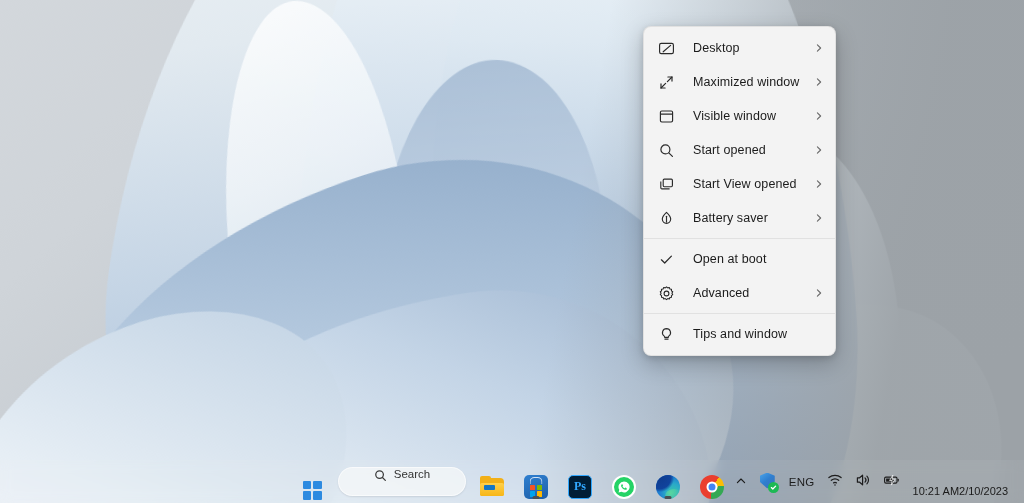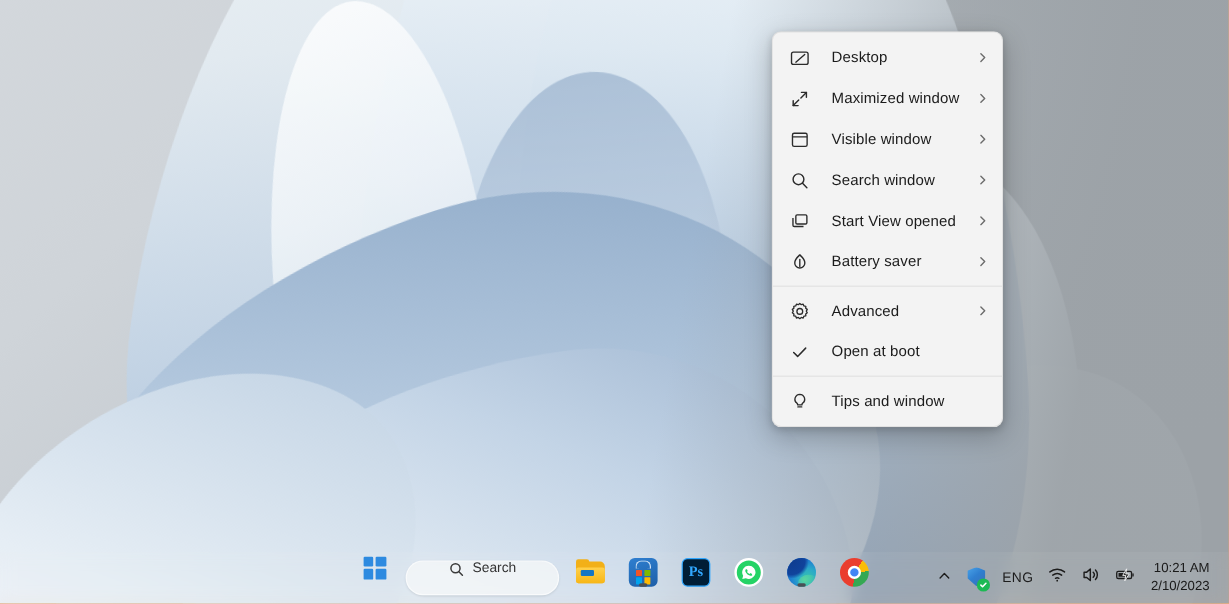--- a/index.html
+++ b/index.html
@@ -195,21 +195,21 @@
     display: flex;
     align-items: center;
     justify-content: center;
     gap: 8px;
     height: 43px;
   }
   .tb-btn {
     width: 36px;
     height: 36px;
     display: flex;
-    align-items: flex-start;
+    align-items: flex-end;
     justify-content: center;
     border-radius: 5px;
     position: relative;
   }
 
   
   .winlogo {
     width: 19px; height: 19px;
     display: grid;
     grid-template-columns: 1fr 1fr;
@@ -379,21 +379,21 @@
     display: flex;
     align-items: center;
     justify-content: center;
     padding: 0 6px;
     border-radius: 4px;
     color: #1d1d1d;
   }
   .tray-lang { font-size: 11.5px; color: #1d1d1d; letter-spacing: .3px; }
   #clock {
     display: flex;
-    flex-direction: column;
+    flex-direction: row;
     align-items: flex-end;
     justify-content: center;
     padding: 0 8px 0 6px;
     line-height: 1.28;
     border-radius: 4px;
     height: 34px;
   }
   #clock .t, #clock .d {
     font-size: 11px;
     color: #1a1a1a;
@@ -487,21 +487,21 @@
     </div>
 
 
     <div class="menu-item">
       <span class="mi-icon">
         <svg width="17" height="17" viewBox="0 0 17 17" fill="none" stroke="currentColor" stroke-width="1.2" stroke-linecap="round">
           <circle cx="7.4" cy="7.4" r="4.5"></circle>
           <path d="M10.8 10.8 L14.4 14.4"></path>
         </svg>
       </span>
-      <span class="mi-label">Search window</span>
+      <span class="mi-label">Start opened</span>
       <span class="mi-chevron">
         <svg width="10" height="10" viewBox="0 0 10 10" fill="none" stroke="currentColor" stroke-width="1.15" stroke-linecap="round" stroke-linejoin="round">
             <path d="M3.4 1.8 L6.6 5 L3.4 8.2"></path>
           </svg>
       </span>
     </div>
 
     <div class="menu-item">
       <span class="mi-icon">
         <svg width="17" height="17" viewBox="0 0 17 17" fill="none" stroke="currentColor" stroke-width="1.15">
@@ -529,42 +529,42 @@
         <svg width="10" height="10" viewBox="0 0 10 10" fill="none" stroke="currentColor" stroke-width="1.15" stroke-linecap="round" stroke-linejoin="round">
             <path d="M3.4 1.8 L6.6 5 L3.4 8.2"></path>
           </svg>
       </span>
     </div>
 
     <div class="menu-sep"></div>
 
     <div class="menu-item">
       <span class="mi-icon">
+        <svg width="17" height="17" viewBox="0 0 17 17" fill="none" stroke="currentColor" stroke-width="1.25" stroke-linecap="round" stroke-linejoin="round">
+          <path d="M3.4 8.8 L6.7 12 L13.4 5.1"></path>
+        </svg>
+      </span>
+      <span class="mi-label">Open at boot</span>
+      <span class="mi-chevron hidden">
+        <svg width="10" height="10" viewBox="0 0 10 10" fill="none" stroke="currentColor" stroke-width="1.15">
+            <path d="M3.4 1.8 L6.6 5 L3.4 8.2"></path>
+          </svg>
+      </span>
+    </div>
+
+    <div class="menu-item">
+      <span class="mi-icon">
         <svg width="17" height="17" viewBox="0 0 17 17" fill="none" stroke="currentColor" stroke-width="1.1" stroke-linejoin="round">
           <circle cx="8.5" cy="8.5" r="2.4"></circle>
           <path d="M8.5 1.9 l1.25 1.0 1.55 -.45 .62 1.5 1.6 .28 -.1 1.62 1.3 .95 -.78 1.43 .78 1.43 -1.3 .95 .1 1.62 -1.6 .28 -.62 1.5 -1.55 -.45 -1.25 1.0 -1.25 -1.0 -1.55 .45 -.62 -1.5 -1.6 -.28 .1 -1.62 -1.3 -.95 .78 -1.43 -.78 -1.43 1.3 -.95 -.1 -1.62 1.6 -.28 .62 -1.5 1.55 .45 Z"></path>
         </svg>
       </span>
       <span class="mi-label">Advanced</span>
       <span class="mi-chevron">
         <svg width="10" height="10" viewBox="0 0 10 10" fill="none" stroke="currentColor" stroke-width="1.15" stroke-linecap="round" stroke-linejoin="round">
-            <path d="M3.4 1.8 L6.6 5 L3.4 8.2"></path>
-          </svg>
-      </span>
-    </div>
-
-    <div class="menu-item">
-      <span class="mi-icon">
-        <svg width="17" height="17" viewBox="0 0 17 17" fill="none" stroke="currentColor" stroke-width="1.25" stroke-linecap="round" stroke-linejoin="round">
-          <path d="M3.4 8.8 L6.7 12 L13.4 5.1"></path>
-        </svg>
-      </span>
-      <span class="mi-label">Open at boot</span>
-      <span class="mi-chevron hidden">
-        <svg width="10" height="10" viewBox="0 0 10 10" fill="none" stroke="currentColor" stroke-width="1.15">
             <path d="M3.4 1.8 L6.6 5 L3.4 8.2"></path>
           </svg>
       </span>
     </div>
 
     <div class="menu-sep"></div>
 
     <div class="menu-item">
       <span class="mi-icon">
         <svg width="17" height="17" viewBox="0 0 17 17" fill="none" stroke="currentColor" stroke-width="1.15" stroke-linecap="round" stroke-linejoin="round">

